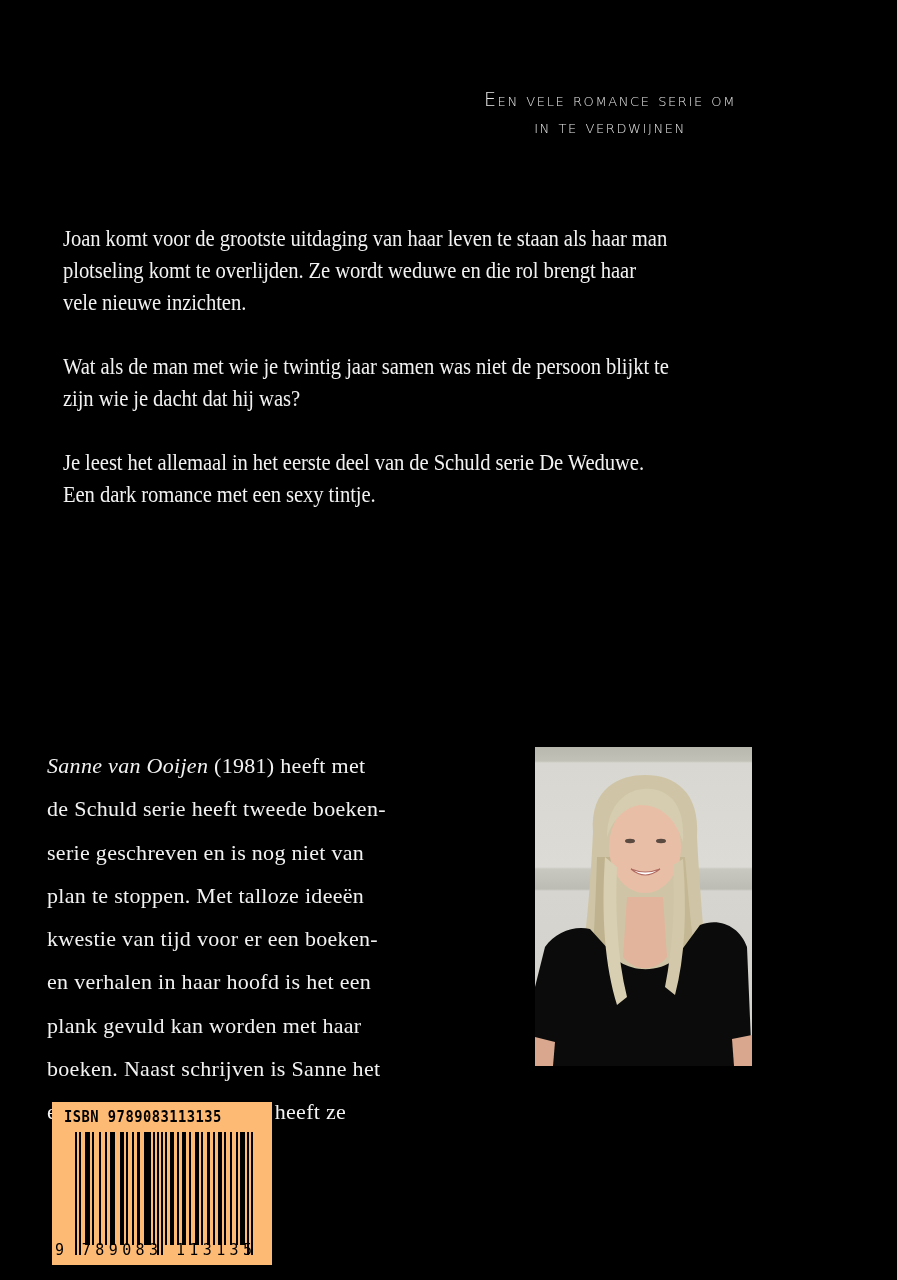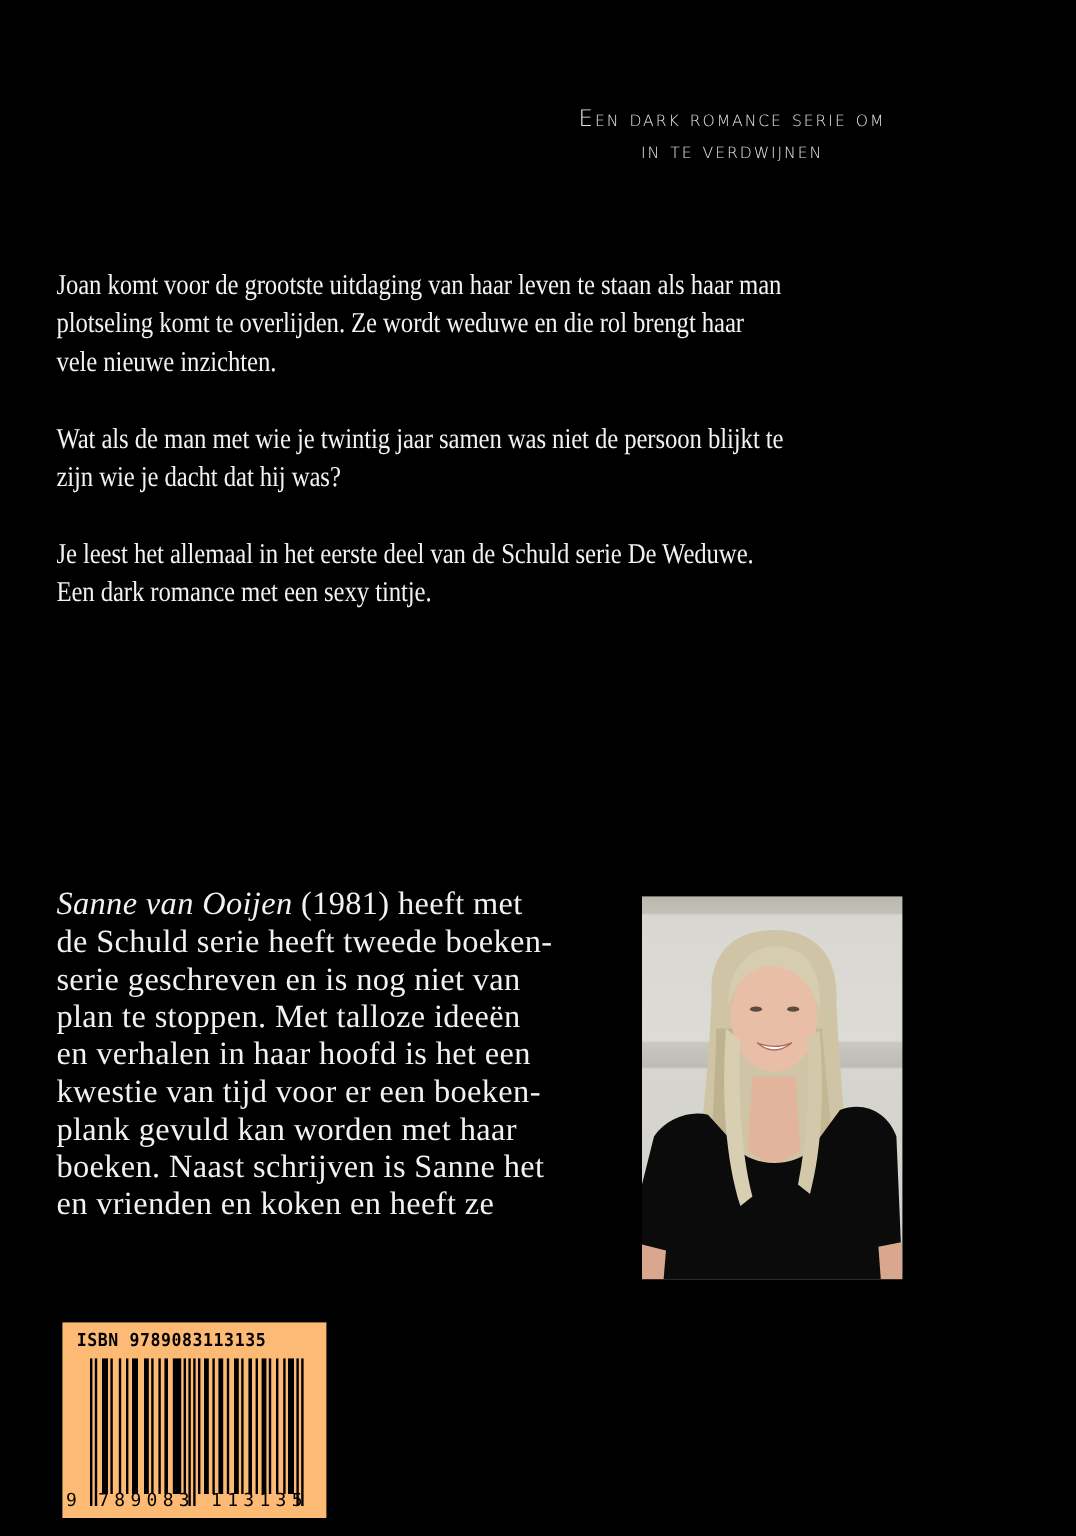--- a/index.html
+++ b/index.html
@@ -7,29 +7,30 @@
     width: 897px; height: 1280px; background: #000; position: relative; overflow: hidden;
     color: #f2f2f2; font-family: "Liberation Serif", serif;
   }
   .tagline {
     position: absolute; left: 400px; top: 86px; width: 420px; text-align: center;
     font-family: "DejaVu Sans", sans-serif; font-weight: 300; color: #e6e6e6;
     font-variant: small-caps; letter-spacing: 1.6px; font-size: 19px; line-height: 27px;
   }
   .tagline .line { display: block; white-space: nowrap; }
   .blurb { position: absolute; left: 47px; top: 222px; width: 760px; }
-  .blurb p { margin: 0 0 32px 0; }
+  .blurb p { margin: 0 0 32px 16px; }
   .blurb .line {
     display: block; white-space: nowrap; font-size: 24px; line-height: 32px;
     transform-origin: left center; transform: scaleX(0.86); letter-spacing: -0.1px;
   }
   .bio { position: absolute; left: 47px; top: 738px; width: 420px; }
   .bio .line {
-    display: block; white-space: nowrap; font-size: 27px; line-height: 31.3px;
+    display: block; white-space: nowrap; font-size: 22px; line-height: 31.3px;
     letter-spacing: 0.3px;
+    margin-top: 12px;
   }
   .bio em { font-style: italic; }
   .photo {
     position: absolute; left: 535px; top: 747px; width: 217px; height: 319px; overflow: hidden;
     background: linear-gradient(180deg, #b9b8ae 0px, #c2c1b8 14px, #d8d7d1 16px, #dcdbd5 120px, #c9c8c0 122px, #bdbcb4 142px, #d6d5cf 144px, #d1d0ca 319px);
   }
   .barcode {
     position: absolute; left: 52px; top: 1102px; width: 220px; height: 163px; background: #fdba74;
   }
   .barcode .isbn-top {
@@ -40,21 +41,21 @@
   .barcode .isbn-bottom {
     position: absolute; left: 3px; bottom: 6px; font-family: "DejaVu Sans Mono", monospace;
     font-size: 15px; font-weight: normal; color: #000; letter-spacing: 4.4px; white-space: nowrap;
   }
   .barcode svg { position: absolute; left: 0; top: 0; }
 </style>
 </head>
 <body>
 
 <div class="tagline">
-  <span class="line">Een dark romance serie om</span>
+  <span class="line">Een vele romance serie om</span>
   <span class="line">in te verdwijnen</span>
 </div>
 
 <div class="blurb">
   <p>
     <span class="line">Joan komt voor de grootste uitdaging van haar leven te staan als haar man</span>
     <span class="line">plotseling komt te overlijden. Ze wordt weduwe en die rol brengt haar</span>
     <span class="line">vele nieuwe inzichten.</span>
   </p>
   <p>
@@ -65,22 +66,22 @@
     <span class="line">Je leest het allemaal in het eerste deel van de Schuld serie De Weduwe.</span>
     <span class="line">Een dark romance met een sexy tintje.</span>
   </p>
 </div>
 
 <div class="bio">
   <span class="line"><em>Sanne van Ooijen</em><span> (1981) heeft met</span></span>
   <span class="line">de Schuld serie heeft tweede boeken-</span>
   <span class="line">serie geschreven en is nog niet van</span>
   <span class="line">plan te stoppen. Met talloze ideeën</span>
+  <span class="line">kwestie van tijd voor er een boeken-</span>
   <span class="line">en verhalen in haar hoofd is het een</span>
-  <span class="line">kwestie van tijd voor er een boeken-</span>
   <span class="line">plank gevuld kan worden met haar</span>
   <span class="line">boeken. Naast schrijven is Sanne het</span>
   <span class="line">en vrienden en koken en heeft ze</span>
 </div>
 
 <div class="photo" title="Portrait of Sanne van Ooijen, smiling woman with long blonde hair wearing a black top">
   <svg width="217" height="319" viewBox="0 0 217 319">
 
     <path d="M58 85 C55 40 85 28 110 28 C140 28 165 45 162 90 C165 150 170 200 175 260 L40 260 C50 200 55 150 58 85 Z" fill="#cfc5a6"></path>
     <path d="M62 110 C60 170 58 220 52 265 L80 265 C78 210 76 160 78 110 Z" fill="#bfb38f"></path>

